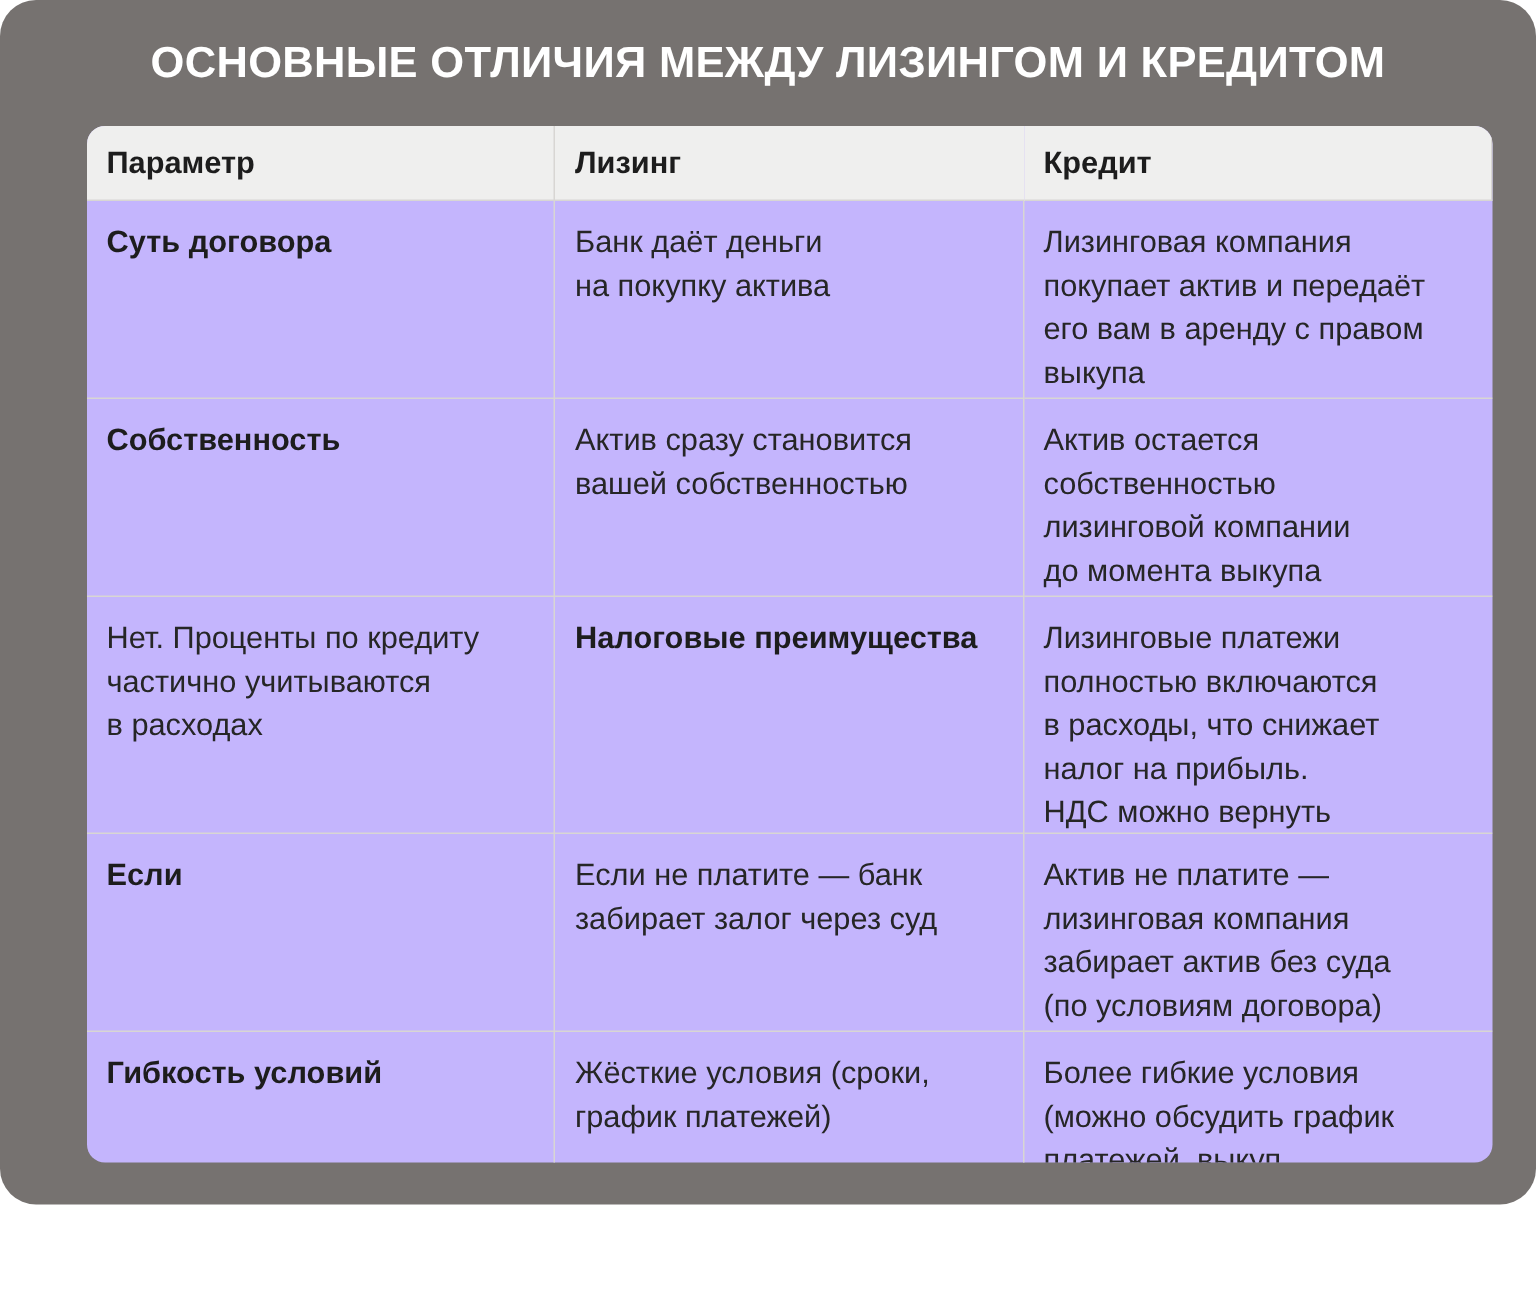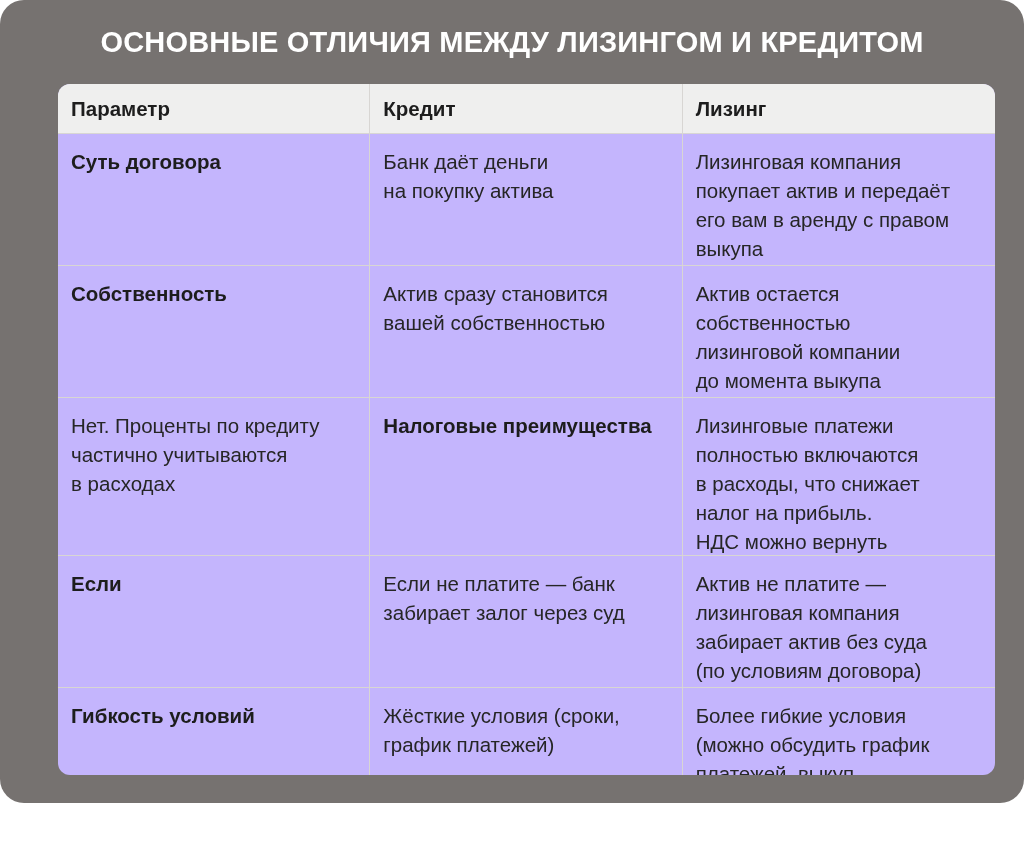--- a/index.html
+++ b/index.html
@@ -75,22 +75,22 @@
 </style>
 </head>
 <body>
 
 <div class="panel">
   <div class="title">ОСНОВНЫЕ ОТЛИЧИЯ МЕЖДУ ЛИЗИНГОМ И КРЕДИТОМ</div>
   <div class="card">
     <div class="grid">
 
       <div class="cell head c1">Параметр</div>
+      <div class="cell head">Лизинг</div>
       <div class="cell head c2">Кредит</div>
-      <div class="cell head">Лизинг</div>
 
       <div class="cell param c1">Суть договора</div>
       <div class="cell c2">Банк даёт деньги
 на покупку актива</div>
       <div class="cell">Лизинговая компания
 покупает актив и передаёт
 его вам в аренду с правом
 выкупа</div>
 
       <div class="cell param c1">Собственность</div>

